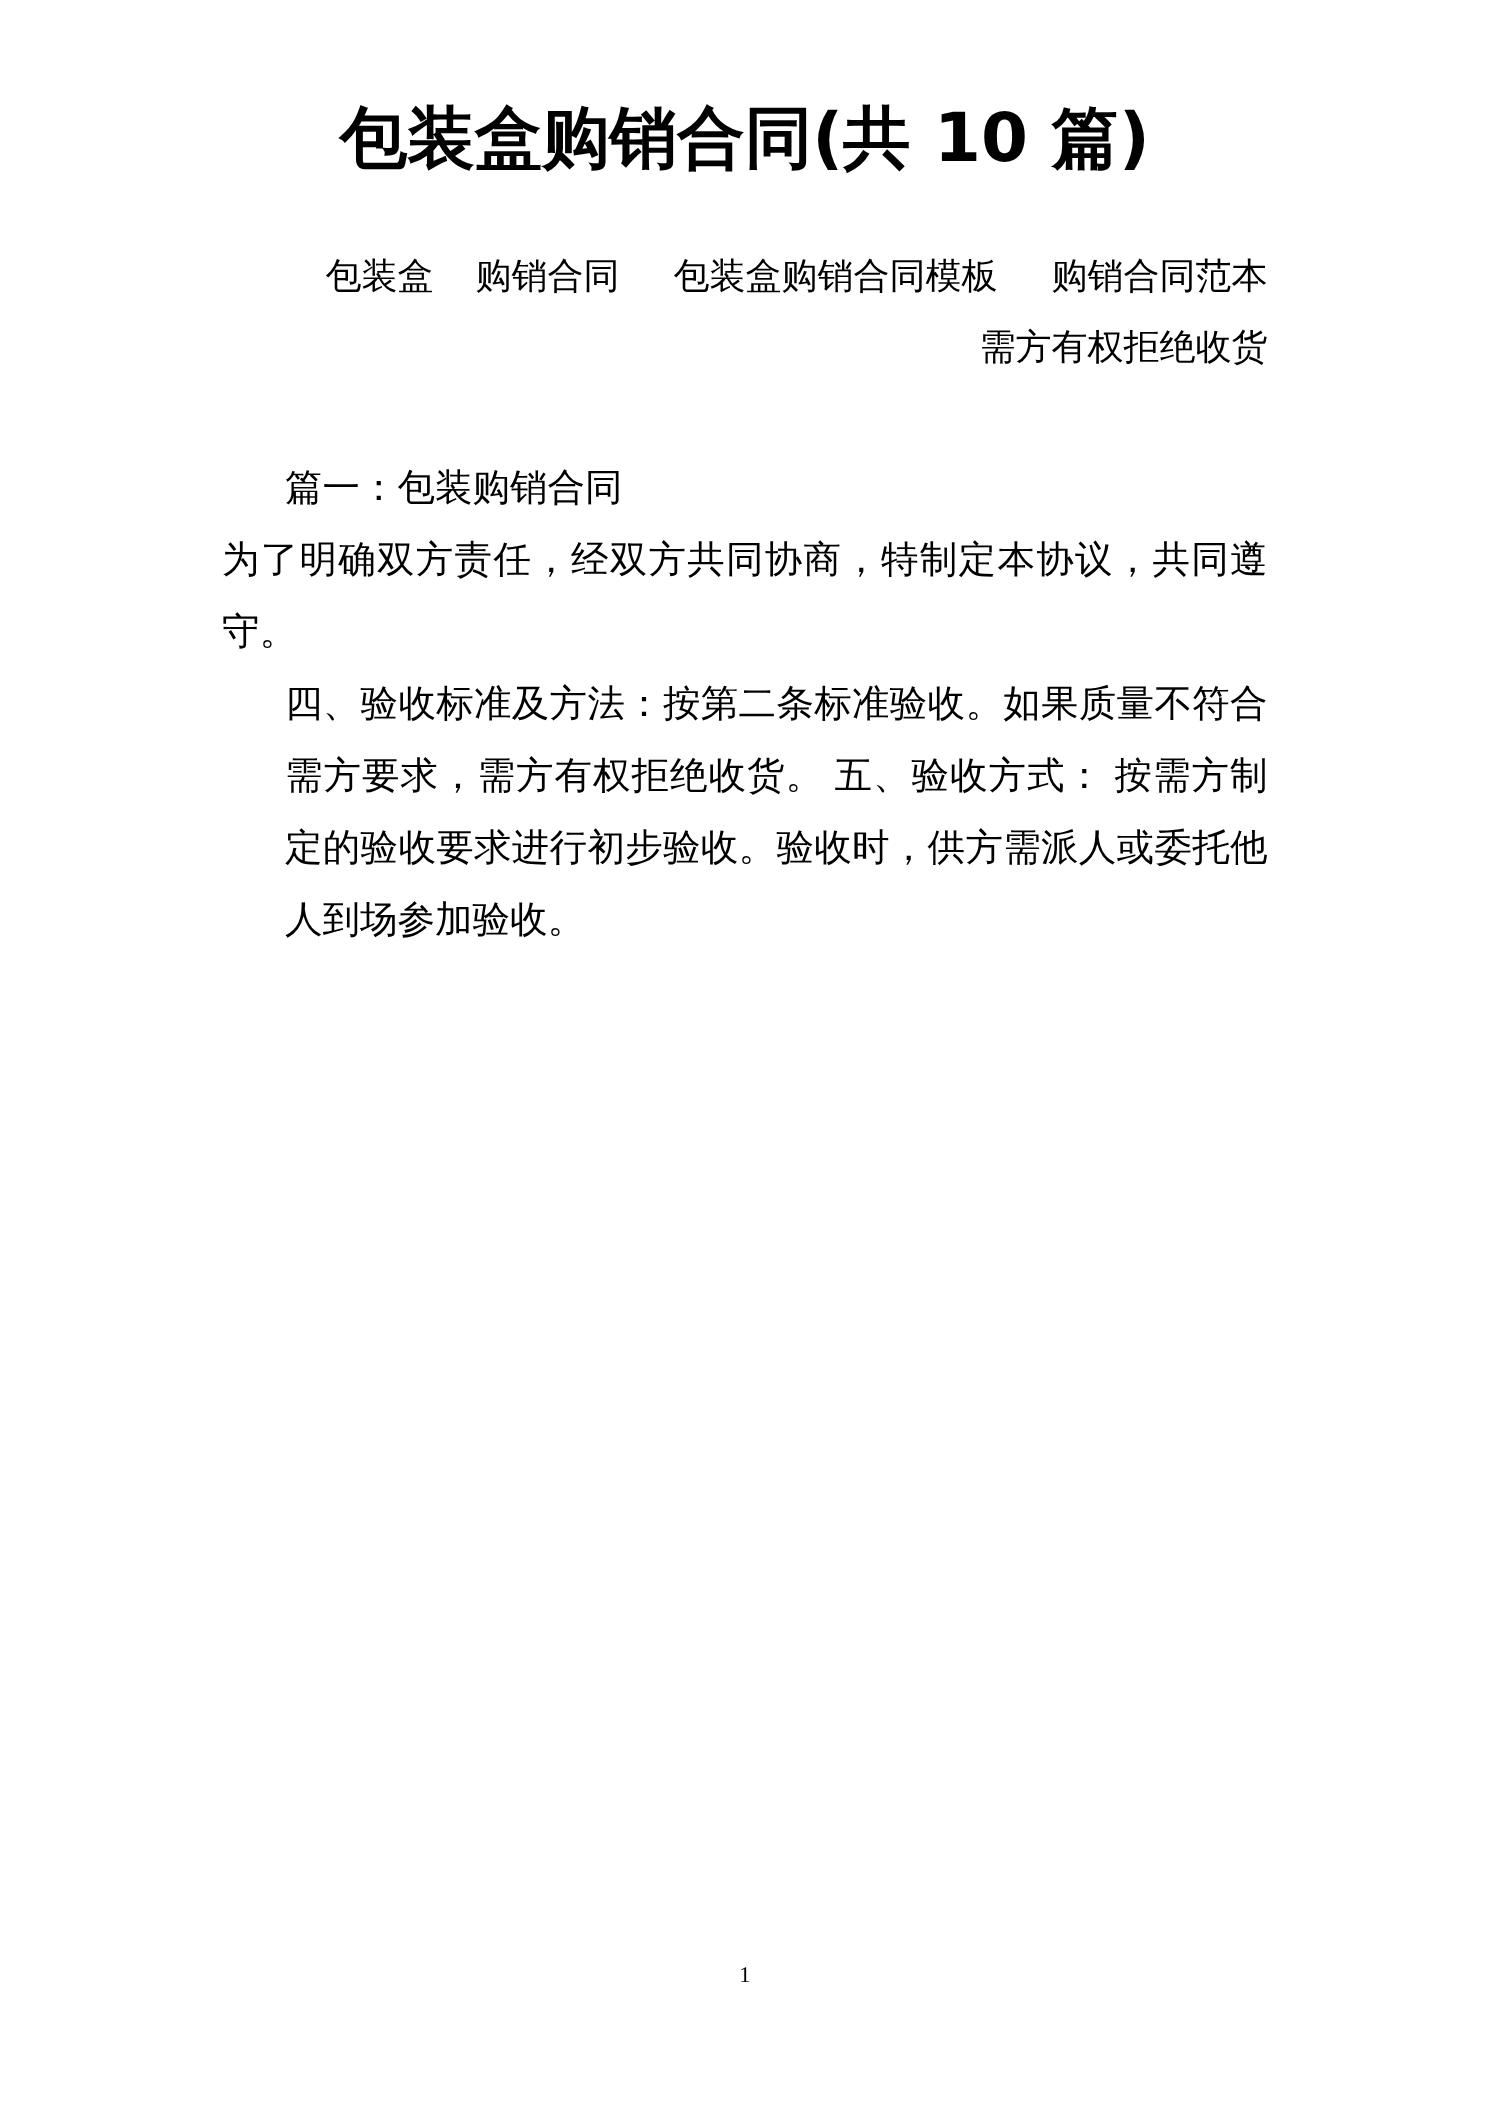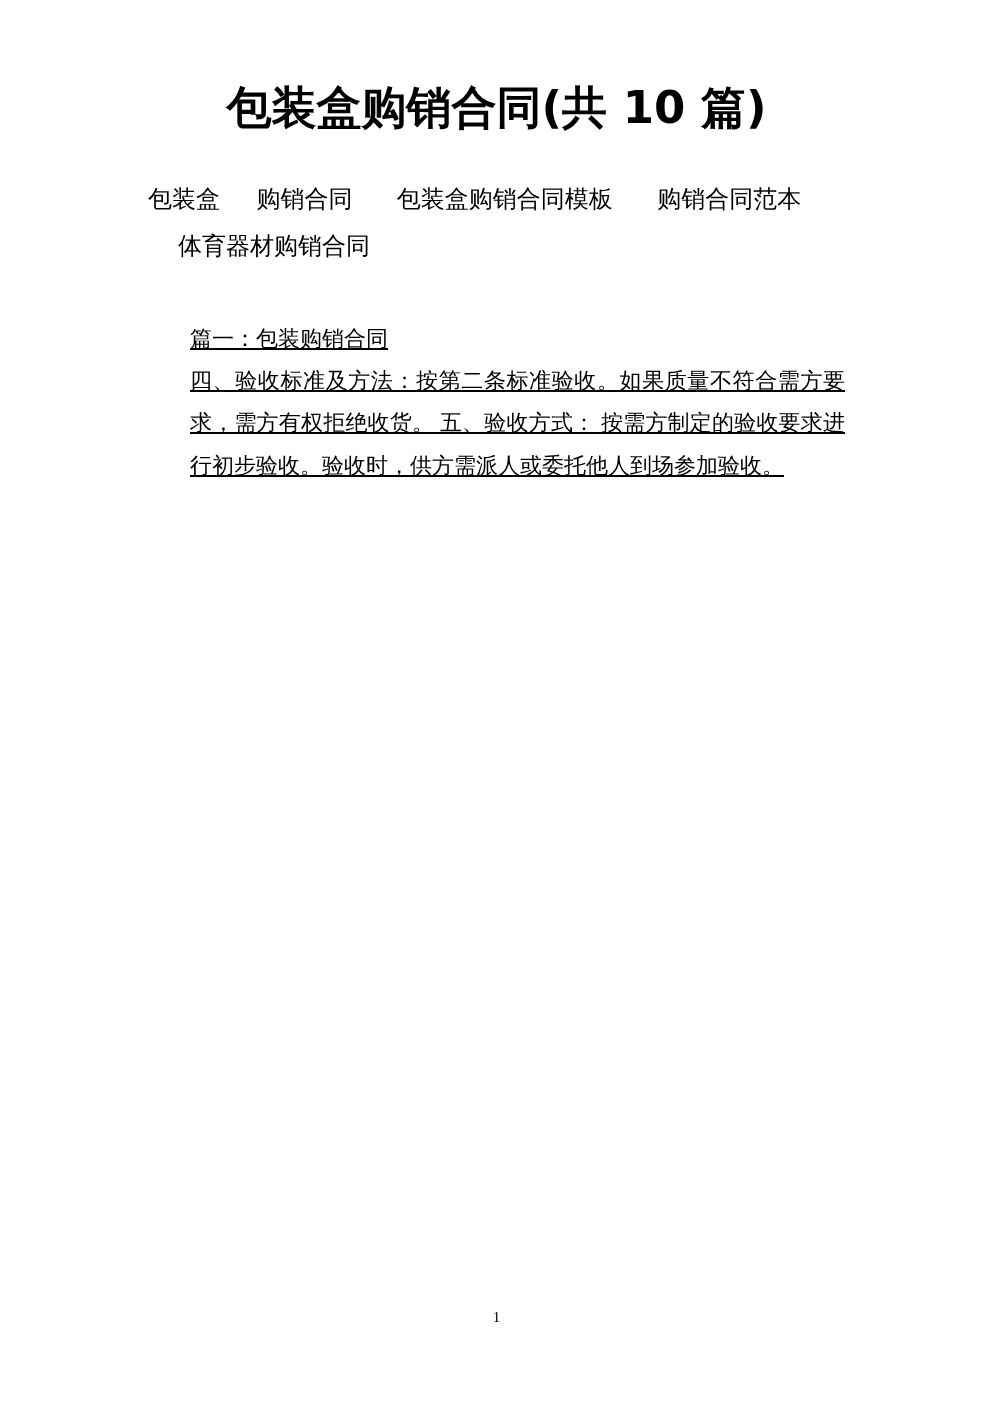--- a/index.html
+++ b/index.html
@@ -15,49 +15,47 @@
     color: #000000;
     overflow: hidden;
   }
   .page {
     position: absolute;
     top: 0;
     left: 0;
     width: 993px;
     height: 1404px;
     box-sizing: border-box;
-    padding: 80px 148px 40px 148px;
+    padding: 64px 148px 40px 148px;
   }
   .doc-title {
     font-size: 45px;
     font-weight: bold;
     text-align: center;
     letter-spacing: 0px;
     line-height: 1.25;
     margin: 0 0 42px 0;
     font-family: "DejaVu Sans", "Liberation Sans", sans-serif;
   }
   .keywords {
     font-size: 24px;
     line-height: 1.95;
     margin: 0 0 46px 0;
-    text-align: left;
-    font-family: Liberation Mono, monospace;
+    text-align: right;
   }
   .keywords .kw {
     white-space: nowrap;
   }
   .kw-gap-lg { display: inline-block; width: 30px; }
   .kw-gap-sm { display: inline-block; width: 22px; }
   .para {
-    font-size: 22px;
+    font-size: 25px;
     line-height: 1.92;
     margin: 0;
     text-align: justify;
-    text-decoration: underline;
   }
   .indent1 { text-indent: 0; padding-left: 30px; }
   .indent2 { text-indent: 0; padding-left: 42px; }
   .indent3 { text-indent: 0; padding-left: 52px; }
   .bold { font-weight: bold; }
   .page-number {
     position: absolute;
     bottom: 78px;
     left: 0;
     width: 993px;
@@ -75,21 +73,22 @@
   <h1 class="doc-title">包装盒购销合同(共 10 篇)</h1>
 
   <div class="keywords">
     <div>
       <span class="kw">包装盒</span><span class="kw-gap-sm"></span>
       <span class="kw">购销合同</span><span class="kw-gap-lg"></span>
       <span class="kw">包装盒购销合同模板</span><span class="kw-gap-lg"></span>
       <span class="kw">购销合同范本</span>
     </div>
     <div class="indent1">
-      <span class="kw">体育器材购销合同</span>
+      <span class="kw">需方有权拒绝收货</span>
     </div>
   </div>
 
   <p class="para indent2">篇一：包装购销合同</p>
+  <p class="para">为了明确双方责任，经双方共同协商，特制定本协议，共同遵守。</p>
   <p class="para indent2">四、验收标准及方法：按第二条标准验收。如果质量不符合需方要求，需方有权拒绝收货。 五、验收方式： 按需方制定的验收要求进行初步验收。验收时，供方需派人或委托他人到场参加验收。</p>
 
   <div class="page-number">1</div>
 </div>
 
 </body></html>

